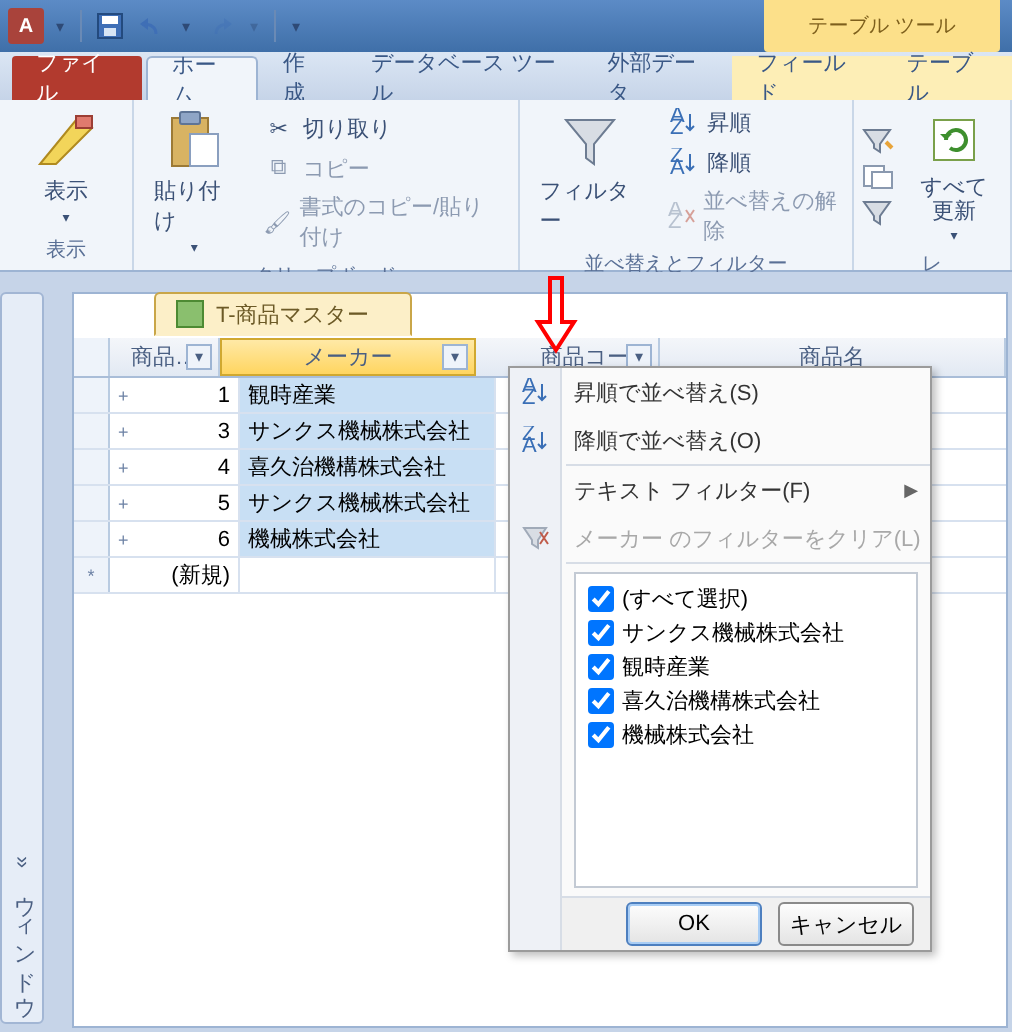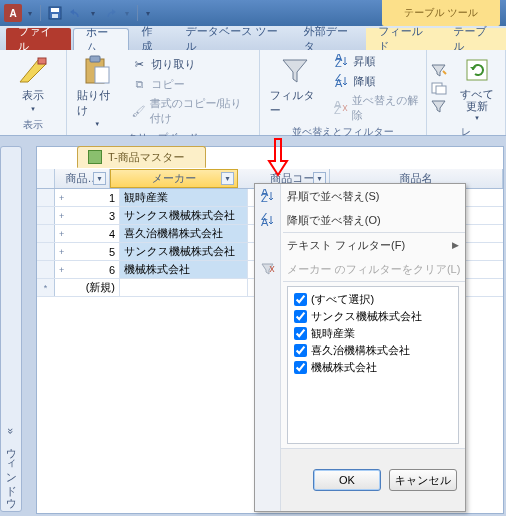--- a/index.html
+++ b/index.html
@@ -59,21 +59,21 @@
 .filter-menu { position: absolute; top: 183px; left: 254px; width: 212px; background: #fafafa; border: 1px solid #9b9b9b; box-shadow: 2px 2px 4px rgba(0,0,0,0.25); z-index: 40; }
 .filter-menu .icon-strip { position: absolute; left: 0; top: 0; bottom: 0; width: 26px; background: #eef1f6; border-right: 1px solid #d7dde6; }
 .menu-item { height: 24px; display: flex; align-items: center; padding-left: 32px; position: relative; color: #333; }
 .menu-item.disabled { color: #a8a8a8; }
 .menu-item .mi-ico { position: absolute; left: 5px; width: 16px; height: 16px; display: flex; align-items: center; justify-content: center; }
 .menu-item .arrow { margin-left: auto; margin-right: 6px; font-size: 9px; color: #666; }
 .menu-sep { height: 1px; background: #d7dde6; margin-left: 28px; }
 .check-list { margin: 4px 6px 4px 32px; border: 1px solid #c3cad4; background: #fff; padding: 4px; height: 158px; overflow: auto; }
 .chk-row { display: flex; align-items: center; gap: 4px; padding: 1px 2px; }
 .chk-row input { margin: 0; }
-.btn-row { display: flex; justify-content: flex-end; gap: 8px; padding: 20px 8px; background: #f0f0f0; border-top: 1px solid #d7dde6; }
+.btn-row { display: flex; justify-content: flex-end; gap: 8px; padding: 2px 8px; background: #f0f0f0; border-top: 1px solid #d7dde6; }
 .btn { min-width: 68px; height: 22px; border: 1px solid #8a8a8a; background: linear-gradient(#fdfdfd,#e4e4e4); border-radius: 3px; display: flex; align-items: center; justify-content: center; }
 .btn.primary { border: 1px solid #4d7fbf; box-shadow: 0 0 0 1px #a8cdf5 inset; }
 
 svg { display: block; }
 </style>
 </head>
 <body>
 
 <div class="titlebar">
   <div class="app-icon">A</div>

